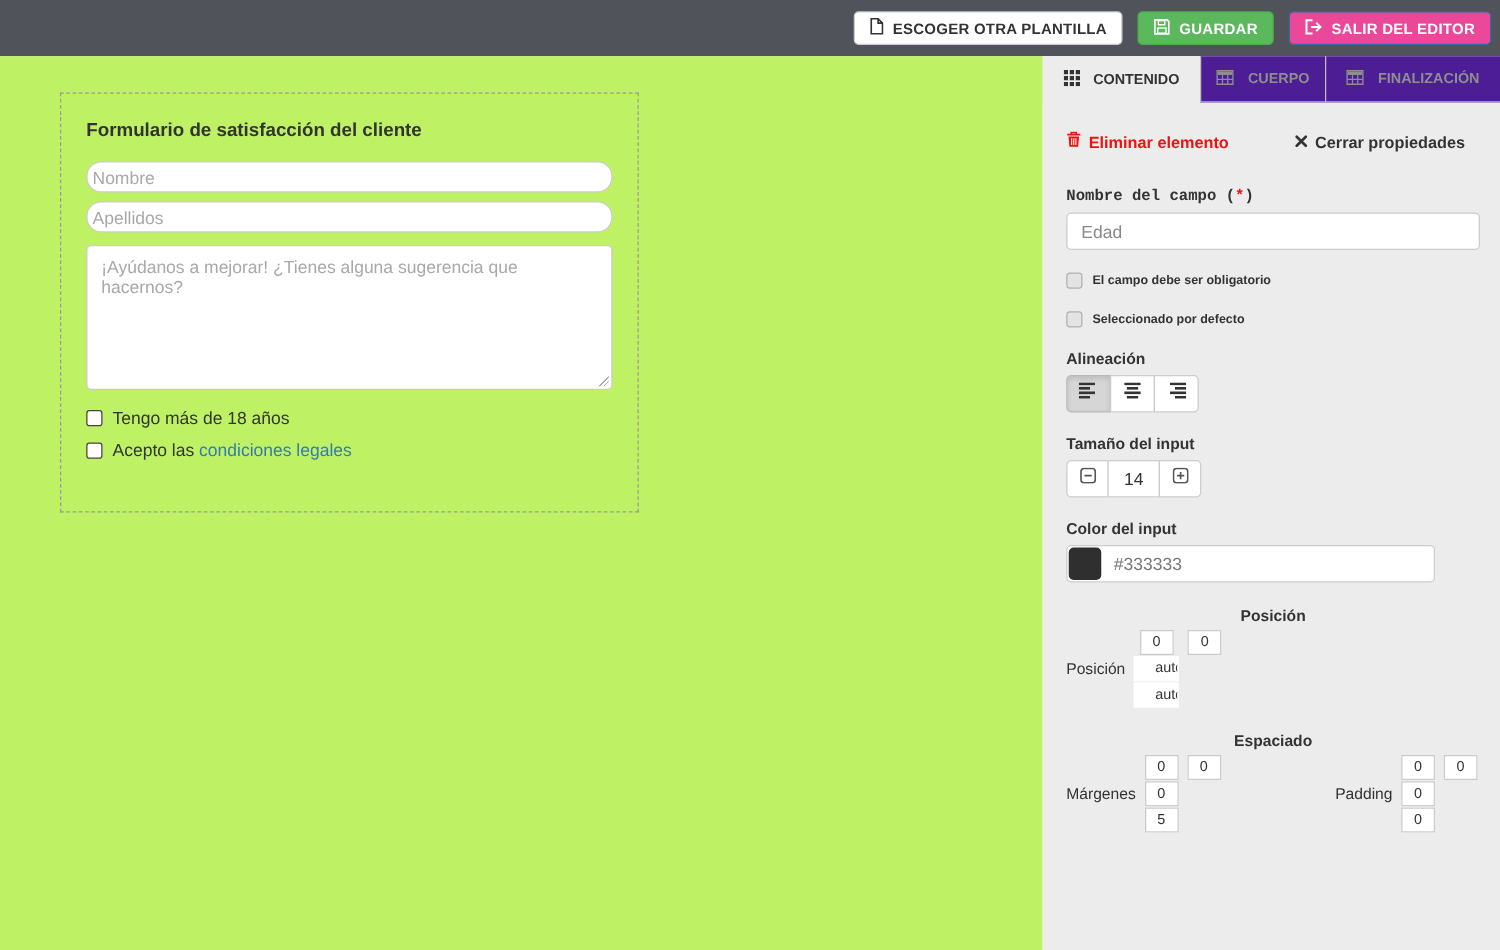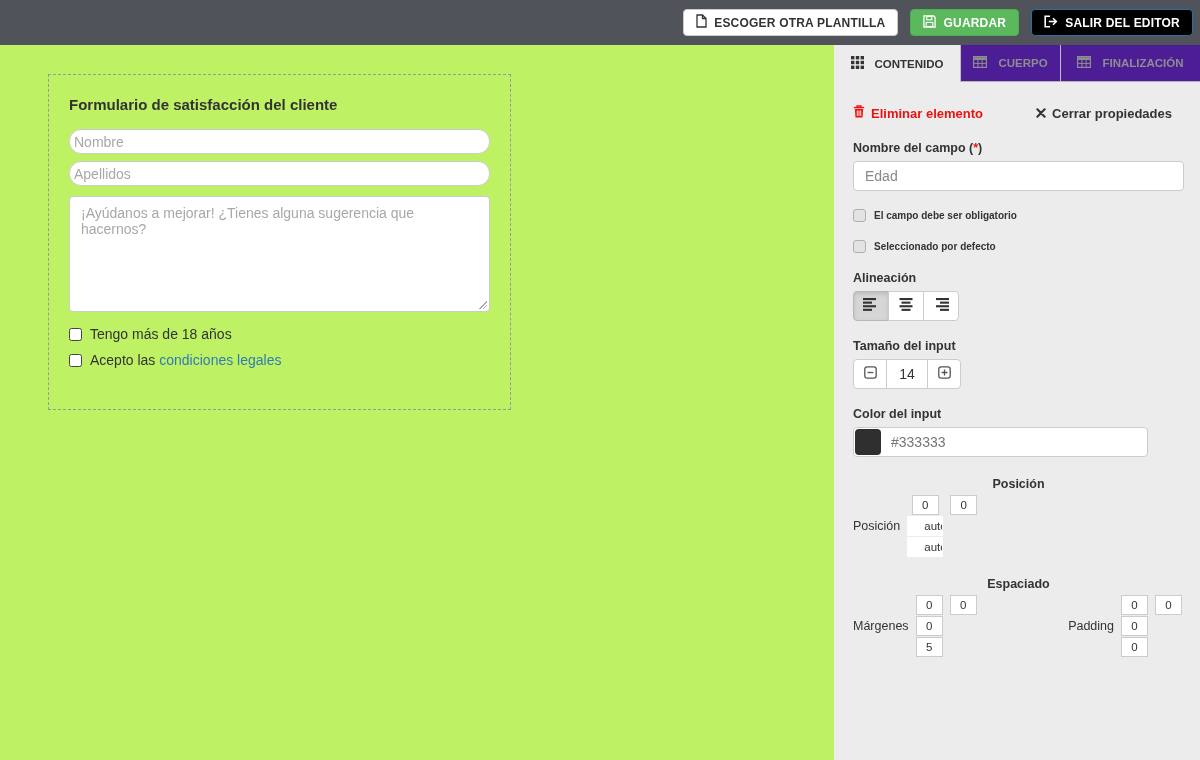--- a/index.html
+++ b/index.html
@@ -8,21 +8,21 @@
 
   
   .topbar { height:45px; background:#50545a; display:flex; align-items:center;
             justify-content:flex-end; gap:12px; padding-right:7px; }
   .btn { height:27px; border-radius:4px; font-weight:bold; font-size:12px;
          display:inline-flex; align-items:center; gap:7px; padding:0 12px;
          cursor:pointer; letter-spacing:.2px; white-space:nowrap; }
   .btn svg { flex:0 0 auto; }
   .btn-white { background:#fff; color:#333; border:1px solid #ccc; }
   .btn-green { background:#5cb85c; color:#fff; border:1px solid #4cae4c; }
-  .btn-blue  { background:#000000; color:#fff; border:1px solid #2e6da4; }
+  .btn-blue  { background:#ec4899; color:#fff; border:1px solid #2e6da4; }
 
   
   .main { display:flex; height:715px; }
   .canvas { width:834px; background:#bef264; position:relative; }
 
   
   .form-box { position:absolute; left:48px; top:29px; width:463px; height:336px;
               border:1px dashed #9a9a9a; padding:19px 20px; }
   .form-title { font-size:15px; font-weight:bold; color:#333; margin:2px 0 16px; }
   .f-input { display:block; width:100%; height:25px; border:1px solid #ccc;
@@ -215,21 +215,21 @@
           <span>Eliminar elemento</span>
         </span>
         <span class="action action-close">
           <span><svg width="10" height="10" viewBox="0 0 11 11">
                 <path d="M1.5 1.5l8 8M9.5 1.5l-8 8" stroke="#333" stroke-width="2.3" stroke-linecap="round"></path>
               </svg></span>
           <span>Cerrar propiedades</span>
         </span>
       </div>
 
-      <label class="sec-label" style="margin-top:20px;"><span>Nombre del campo (</span><span class="star">*</span><span>)</span></label>
+      <label class="sec-label" style="margin-top:29px;font-family:Liberation Mono, monospace;"><span>Nombre del campo (</span><span class="star">*</span><span>)</span></label>
       <input class="s-input" type="text" value="Edad" style="">
 
       <div class="s-check-row">
         <span class="s-checkbox"></span>
         <span>El campo debe ser obligatorio</span>
       </div>
       <div class="s-check-row">
         <span class="s-checkbox"></span>
         <span>Seleccionado por defecto</span>
       </div>

